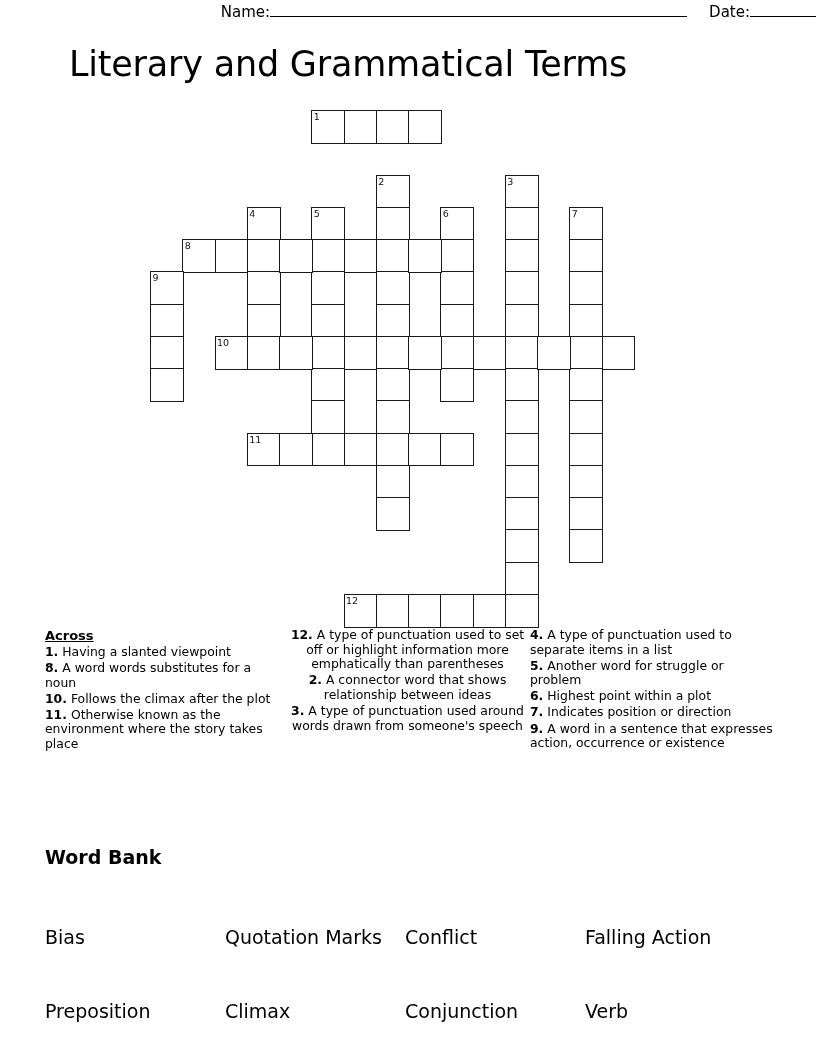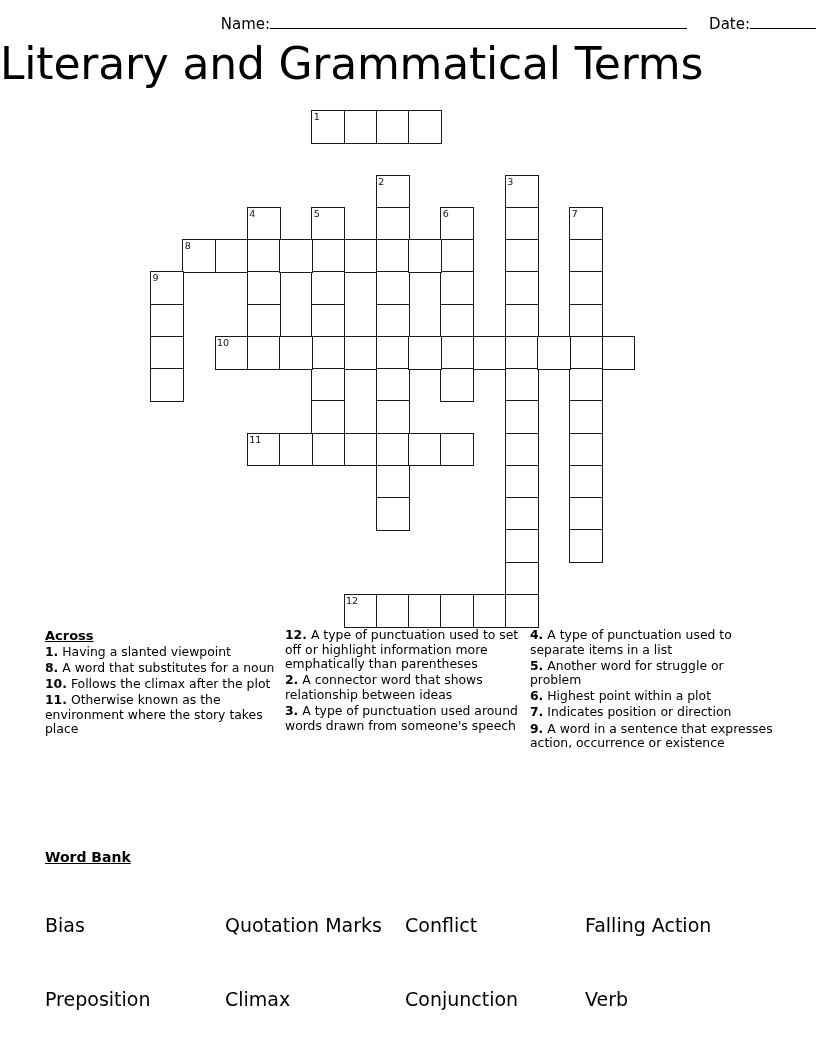--- a/index.html
+++ b/index.html
@@ -20,21 +20,21 @@
   
   .namedate {
     position: absolute;
     left: 0;
     top: 0;
     width: 816px;
     height: 30px;
     display: flex;
     align-items: flex-start;
     justify-content: flex-end;
-    padding-top: 15px;
+    padding-top: 3px;
     box-sizing: border-box;
   }
   .nd-group {
     display: flex;
     align-items: baseline;
     font-size: 15px;
   }
   .nd-label { white-space: pre; }
   .nd-rule {
     display: inline-block;
@@ -45,21 +45,21 @@
   .nd-rule.date-rule { width: 66px; }
   .nd-spacer { width: 22px; }
 
   
   .puzzle-title {
     position: absolute;
     left: 0;
     top: 38px;
     width: 696px;
     text-align: center;
-    font-size: 44px;
+    font-size: 35px;
     font-weight: 400;
     letter-spacing: -0.2px;
     line-height: 52px;
     white-space: nowrap;
   }
 
   
   #grid-wrap {
     position: absolute;
     left: 0;
@@ -91,21 +91,21 @@
     width: 730px;
     height: 205px;
     display: flex;
     gap: 0px;
   }
   .clue-col {
     font-size: 12.4px;
     line-height: 14.6px;
   }
   .clue-col.col-1 { width: 240px; }
-  .clue-col.col-2 { width: 245px; }
+  .clue-col.col-2 { width: 245px; text-align: center; }
   .clue-col.col-3 { width: 245px; }
 
   .clue-head {
     font-weight: bold;
     text-decoration: underline;
     font-size: 13px;
     line-height: 16px;
     margin-bottom: 1px;
   }
   .clue-item {
@@ -115,24 +115,23 @@
 
   
   #word-bank {
     position: absolute;
     left: 45px;
     top: 845px;
     width: 730px;
   }
   .wb-head {
     font-weight: bold;
-    text-decoration: underline;
-    font-size: 14px;
+    font-size: 19px;
     line-height: 24px;
-    margin-bottom: 2px;
+    margin-bottom: 14px;
   }
   .wb-grid {
     display: grid;
     grid-template-columns: 180px 180px 180px 180px;
     row-gap: 6px;
   }
   .wb-word {
     font-size: 19px;
     line-height: 28px;
     white-space: nowrap;
@@ -268,21 +267,21 @@
 
 <div id="clues">
   <div class="clue-col col-1">
     <div class="clue-head">Across</div>
     <div class="clue-item">
       <span class="clue-num">1.</span>
       <span>Having a slanted viewpoint</span>
     </div>
     <div class="clue-item">
       <span class="clue-num">8.</span>
-      <span>A word that substitutes for a noun</span>
+      <span>A word words substitutes for a noun</span>
     </div>
     <div class="clue-item">
       <span class="clue-num">10.</span>
       <span>Follows the climax after the plot</span>
     </div>
     <div class="clue-item">
       <span class="clue-num">11.</span>
       <span>Otherwise known as the environment where the story takes place</span>
     </div>
   </div>

